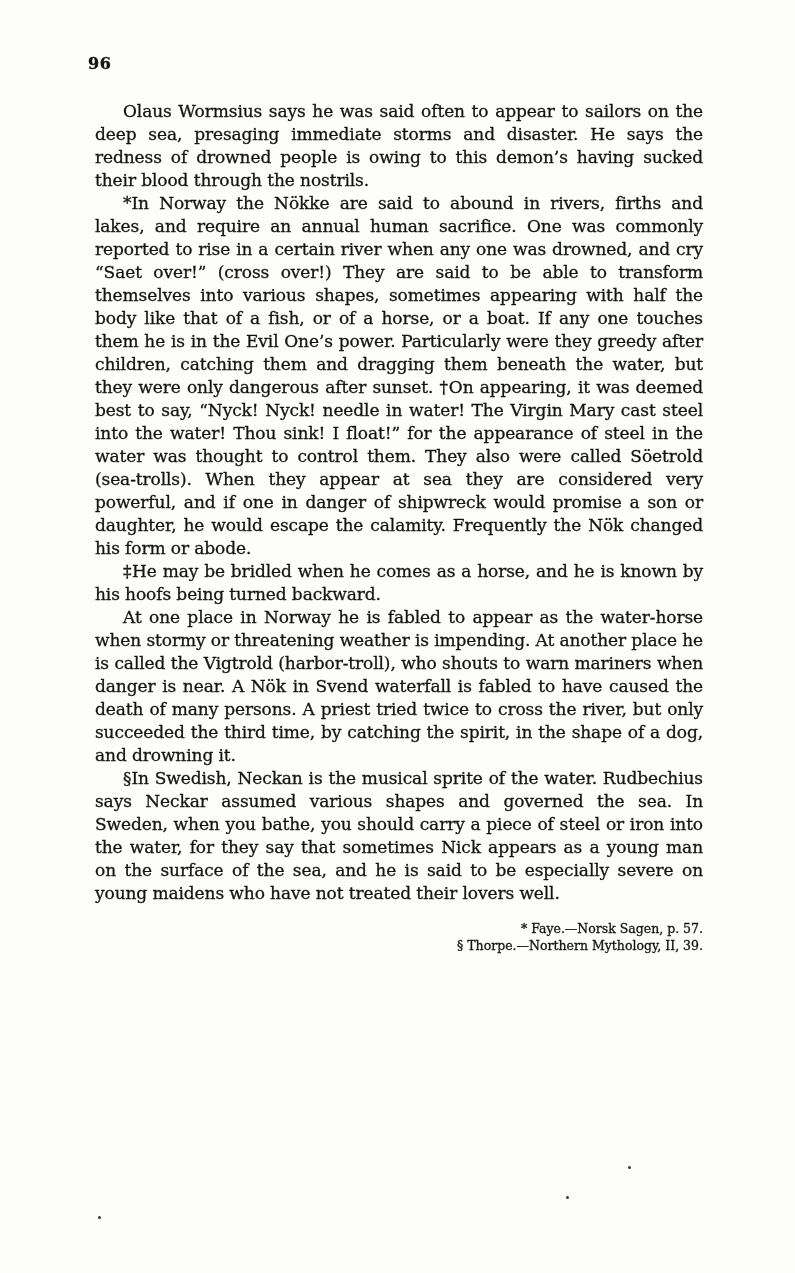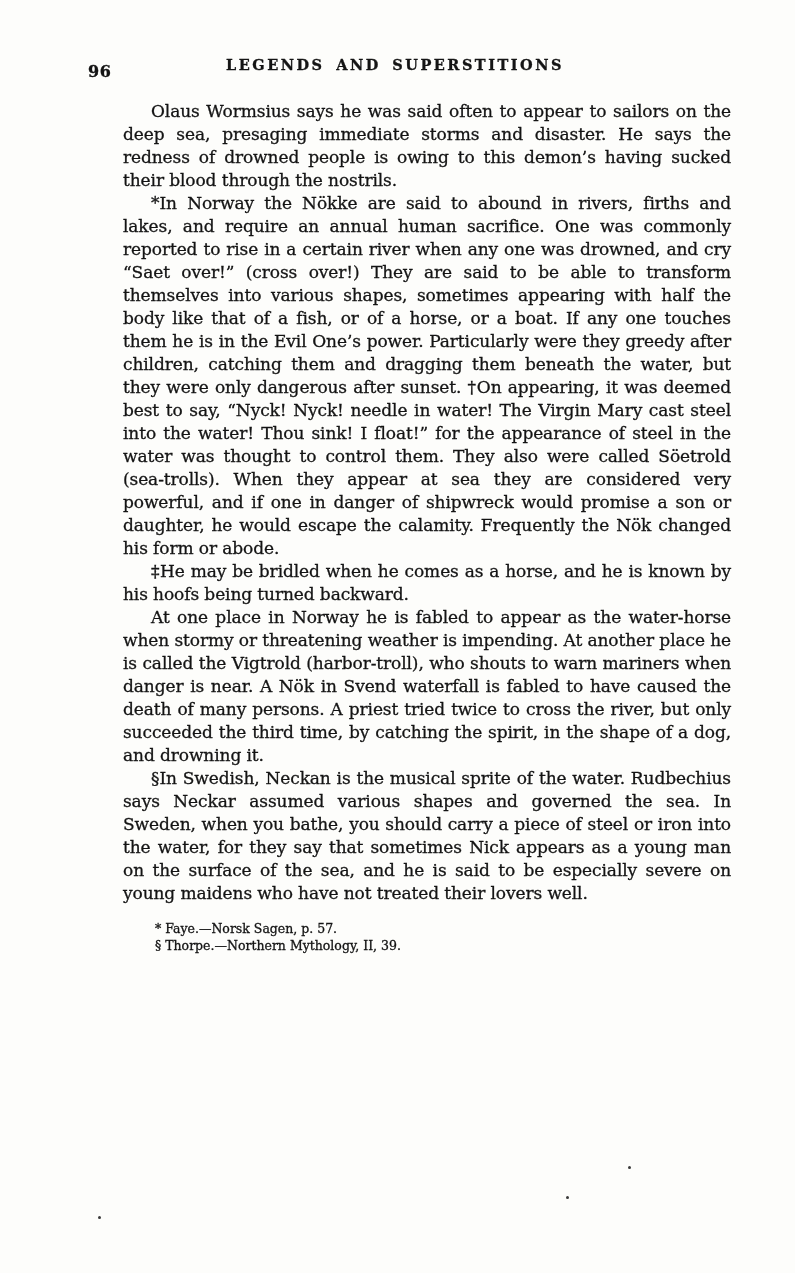--- a/index.html
+++ b/index.html
@@ -24,74 +24,72 @@
     top: 54px;
     left: 88px;
     width: 614px;
     height: 22px;
     font-weight: bold;
     font-size: 16px;
   }
   .page-number {
     position: absolute;
     left: 0;
-    top: 8px;
+    top: 0;
     letter-spacing: 0.5px;
   }
   .running-title {
     display: block;
     width: 100%;
     text-align: center;
     font-size: 14.5px;
     letter-spacing: 2.5px;
     padding-top: 2px;
     word-spacing: 4px;
   }
   .text-block {
     position: absolute;
     top: 100px;
     left: 95px;
     width: 608px;
     font-size: 17px;
     line-height: 23px;
     text-align: justify;
     letter-spacing: -0.1px;
-    margin-left: 28px;
   }
   .para {
     margin: 0;
     text-indent: 28px;
     hyphens: auto;
   }
   .footnotes {
     margin-top: 16px;
     margin-left: 32px;
     font-size: 12.5px;
     line-height: 16.5px;
-    text-align: left;
+    text-align: right;
     letter-spacing: 0;
   }
   .footnote { margin: 0; }
   .scan-speck {
     position: absolute;
     background: #3a3a3a;
     border-radius: 50%;
   }
   .speck-1 { width: 3px; height: 3px; left: 98px;  top: 1216px; }
   .speck-2 { width: 3px; height: 3px; left: 628px; top: 1166px; }
   .speck-3 { width: 3px; height: 3px; left: 566px; top: 1196px; }
 </style>
 </head>
 <body>
 
 <div class="page">
 
   <header class="page-header">
     <span class="page-number">96</span>
-    <span class="running-title">LEGENDS AND SUPERSTITIONS</span>
   </header>
 
   <main class="text-block">
     <p class="para">Olaus Wormsius says he was said often to appear to sailors on the deep sea, presaging immediate storms and disaster. He says the redness of drowned people is owing to this demon’s having sucked their blood through the nostrils.</p>
     <p class="para">*In Norway the Nökke are said to abound in rivers, firths and lakes, and require an annual human sacrifice. One was commonly reported to rise in a certain river when any one was drowned, and cry “Saet over!” (cross over!) They are said to be able to transform themselves into various shapes, sometimes appearing with half the body like that of a fish, or of a horse, or a boat. If any one touches them he is in the Evil One’s power. Particularly were they greedy after children, catching them and dragging them beneath the water, but they were only dangerous after sunset. †On appearing, it was deemed best to say, “Nyck! Nyck! needle in water! The Virgin Mary cast steel into the water! Thou sink! I float!” for the appearance of steel in the water was thought to control them. They also were called Söetrold (sea-trolls). When they appear at sea they are considered very powerful, and if one in danger of shipwreck would promise a son or daughter, he would escape the calamity. Frequently the Nök changed his form or abode.</p>
     <p class="para">‡He may be bridled when he comes as a horse, and he is known by his hoofs being turned backward.</p>
     <p class="para">At one place in Norway he is fabled to appear as the water-horse when stormy or threatening weather is impending. At another place he is called the Vigtrold (harbor-troll), who shouts to warn mariners when danger is near. A Nök in Svend waterfall is fabled to have caused the death of many persons. A priest tried twice to cross the river, but only succeeded the third time, by catching the spirit, in the shape of a dog, and drowning it.</p>
     <p class="para">§In Swedish, Neckan is the musical sprite of the water. Rudbechius says Neckar assumed various shapes and governed the sea. In Sweden, when you bathe, you should carry a piece of steel or iron into the water, for they say that sometimes Nick appears as a young man on the surface of the sea, and he is said to be especially severe on young maidens who have not treated their lovers well.</p>
 
     <footer class="footnotes">

